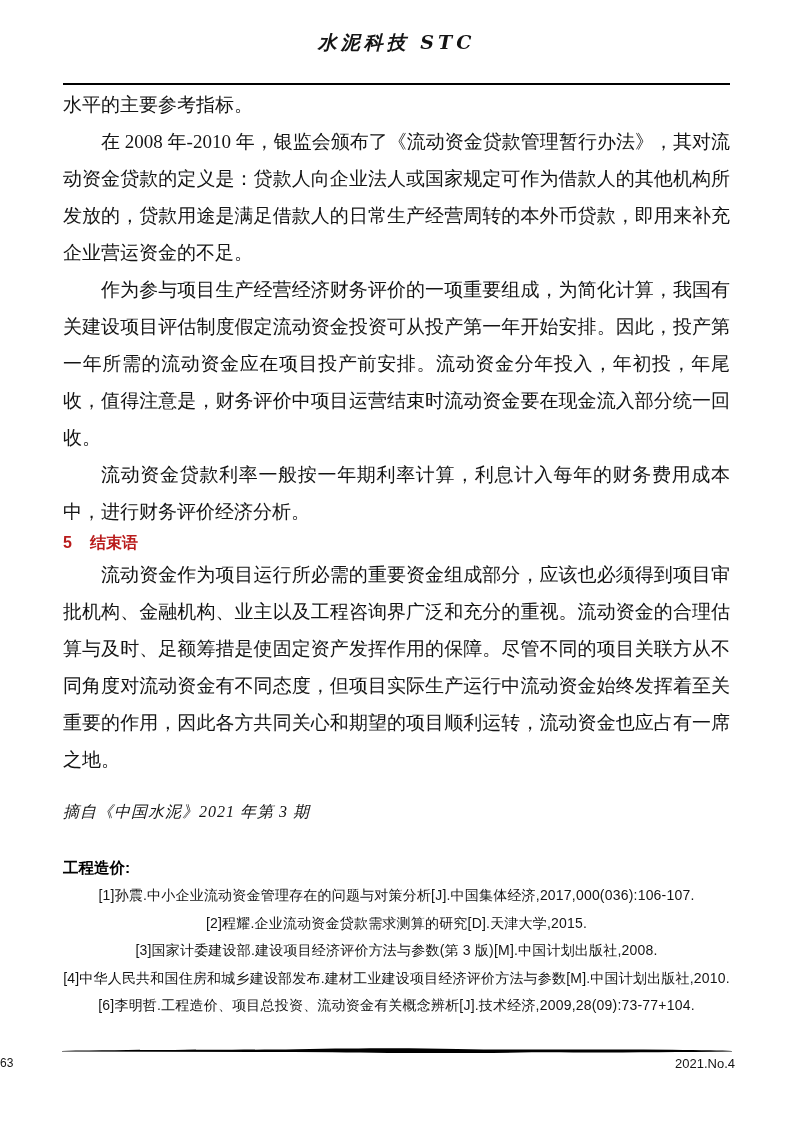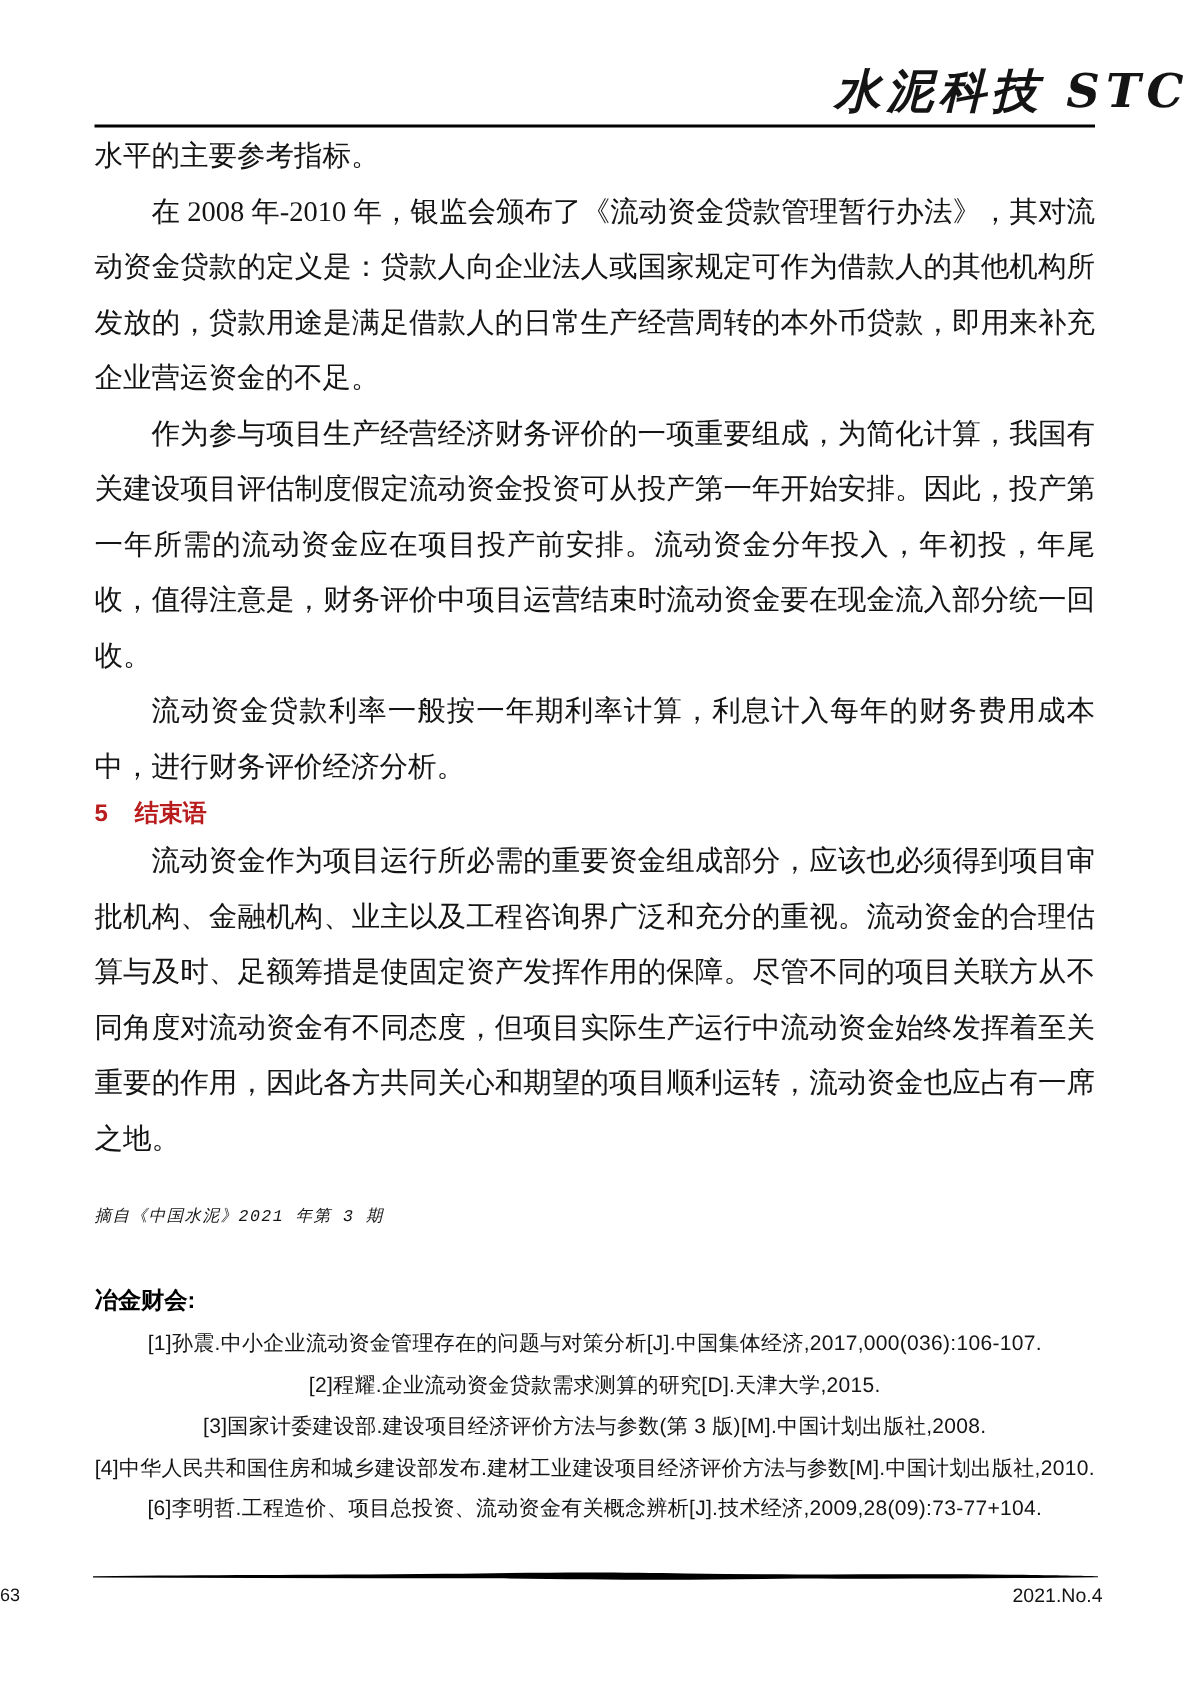--- a/index.html
+++ b/index.html
@@ -6,22 +6,22 @@
   body{
     width:793px;height:1122px;position:relative;
     font-family:"Liberation Serif","DejaVu Serif",serif;
     color:#141414;
     -webkit-font-smoothing:antialiased;
   }
   .page{position:absolute;inset:0;background:#ffffff;overflow:hidden;}
 
   
   .journal-title{
-    position:absolute;top:40px;left:0;width:100%;
-    text-align:right;font-size:31px;font-style:italic;font-weight:bold;
+    position:absolute;top:30px;left:0;width:100%;
+    text-align:center;font-size:19px;font-style:italic;font-weight:bold;
     letter-spacing:4px;
     font-family:"DejaVu Serif","Liberation Serif",serif;
   }
   .header-rule{
     position:absolute;top:83px;left:63px;width:667px;height:2px;background:#000;
   }
 
   
   .content{
     position:absolute;top:86px;left:63px;width:667px;
@@ -34,23 +34,23 @@
   p.indent{text-indent:2em;}
 
   .section-heading{
     margin:0;padding:0;height:26px;line-height:26px;
     font-family:"Liberation Sans","DejaVu Sans",sans-serif;
     font-weight:bold;font-size:16px;color:#b91c1c;
   }
   .section-heading .sec-num{display:inline-block;margin-right:18px;}
 
   .source-note{
-    margin:24px 0 0 0;font-size:11px;line-height:20px;
+    margin:24px 0 0 0;font-size:16px;line-height:20px;
     font-style:italic;letter-spacing:1px;
-    font-family:Liberation Mono, monospace;
+    font-family:Liberation Serif, serif;
   }
 
   .ref-heading{
     margin:36px 0 0 0;font-size:15.5px;line-height:20px;
     font-family:"Liberation Sans","DejaVu Sans",sans-serif;
     font-weight:bold;color:#000;
   }
   .ref-list{margin:4px 0 0 0;padding:0;list-style:none;}
   .ref-list li{
     margin:0;font-size:14px;line-height:27.5px;
@@ -89,21 +89,21 @@
     <p class="body-par indent">流动资金贷款利率一般按一年期利率计算，利息计入每年的财务费用成本中，进行财务评价经济分析。</p>
 
     <h2 class="section-heading">
       <span class="sec-num">5</span><span>结束语</span>
     </h2>
 
     <p class="body-par indent">流动资金作为项目运行所必需的重要资金组成部分，应该也必须得到项目审批机构、金融机构、业主以及工程咨询界广泛和充分的重视。流动资金的合理估算与及时、足额筹措是使固定资产发挥作用的保障。尽管不同的项目关联方从不同角度对流动资金有不同态度，但项目实际生产运行中流动资金始终发挥着至关重要的作用，因此各方共同关心和期望的项目顺利运转，流动资金也应占有一席之地。</p>
 
     <p class="source-note">摘自《中国水泥》2021 年第 3 期</p>
 
-    <p class="ref-heading">冶金财会:</p>
+    <p class="ref-heading">工程造价:</p>
 
     <ul class="ref-list">
       <li>[1]孙震.中小企业流动资金管理存在的问题与对策分析[J].中国集体经济,2017,000(036):106-107.</li>
       <li>[2]程耀.企业流动资金贷款需求测算的研究[D].天津大学,2015.</li>
       <li>[3]国家计委建设部.建设项目经济评价方法与参数(第 3 版)[M].中国计划出版社,2008.</li>
       <li>[4]中华人民共和国住房和城乡建设部发布.建材工业建设项目经济评价方法与参数[M].中国计划出版社,2010.</li>
       <li>[6]李明哲.工程造价、项目总投资、流动资金有关概念辨析[J].技术经济,2009,28(09):73-77+104.</li>
     </ul>
   </div>
 

